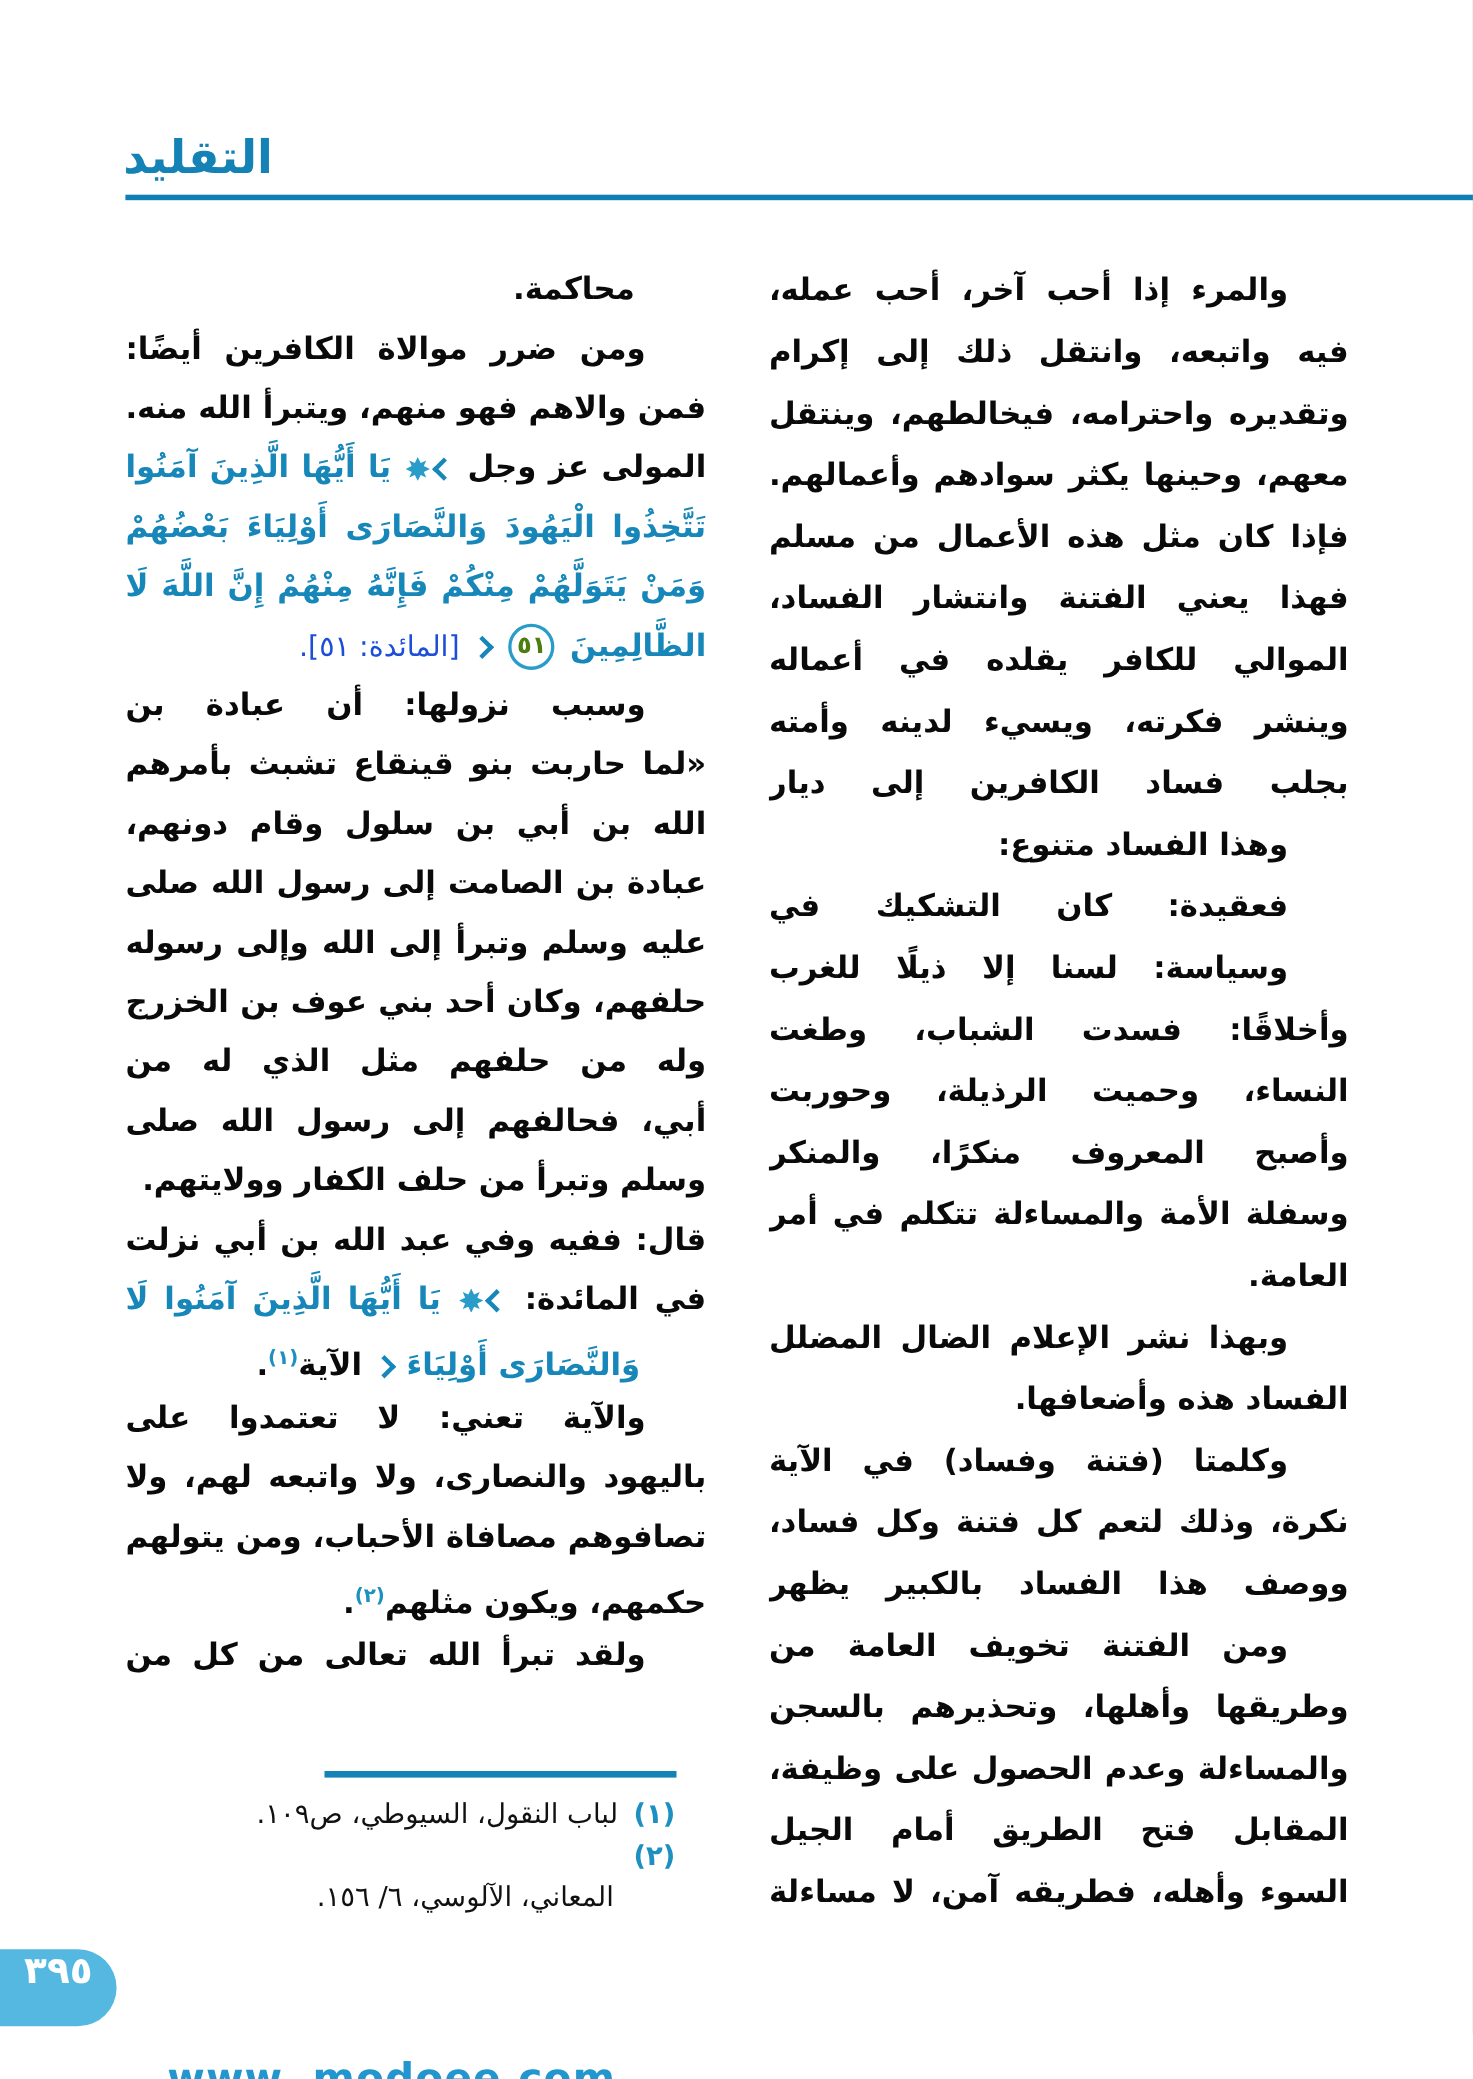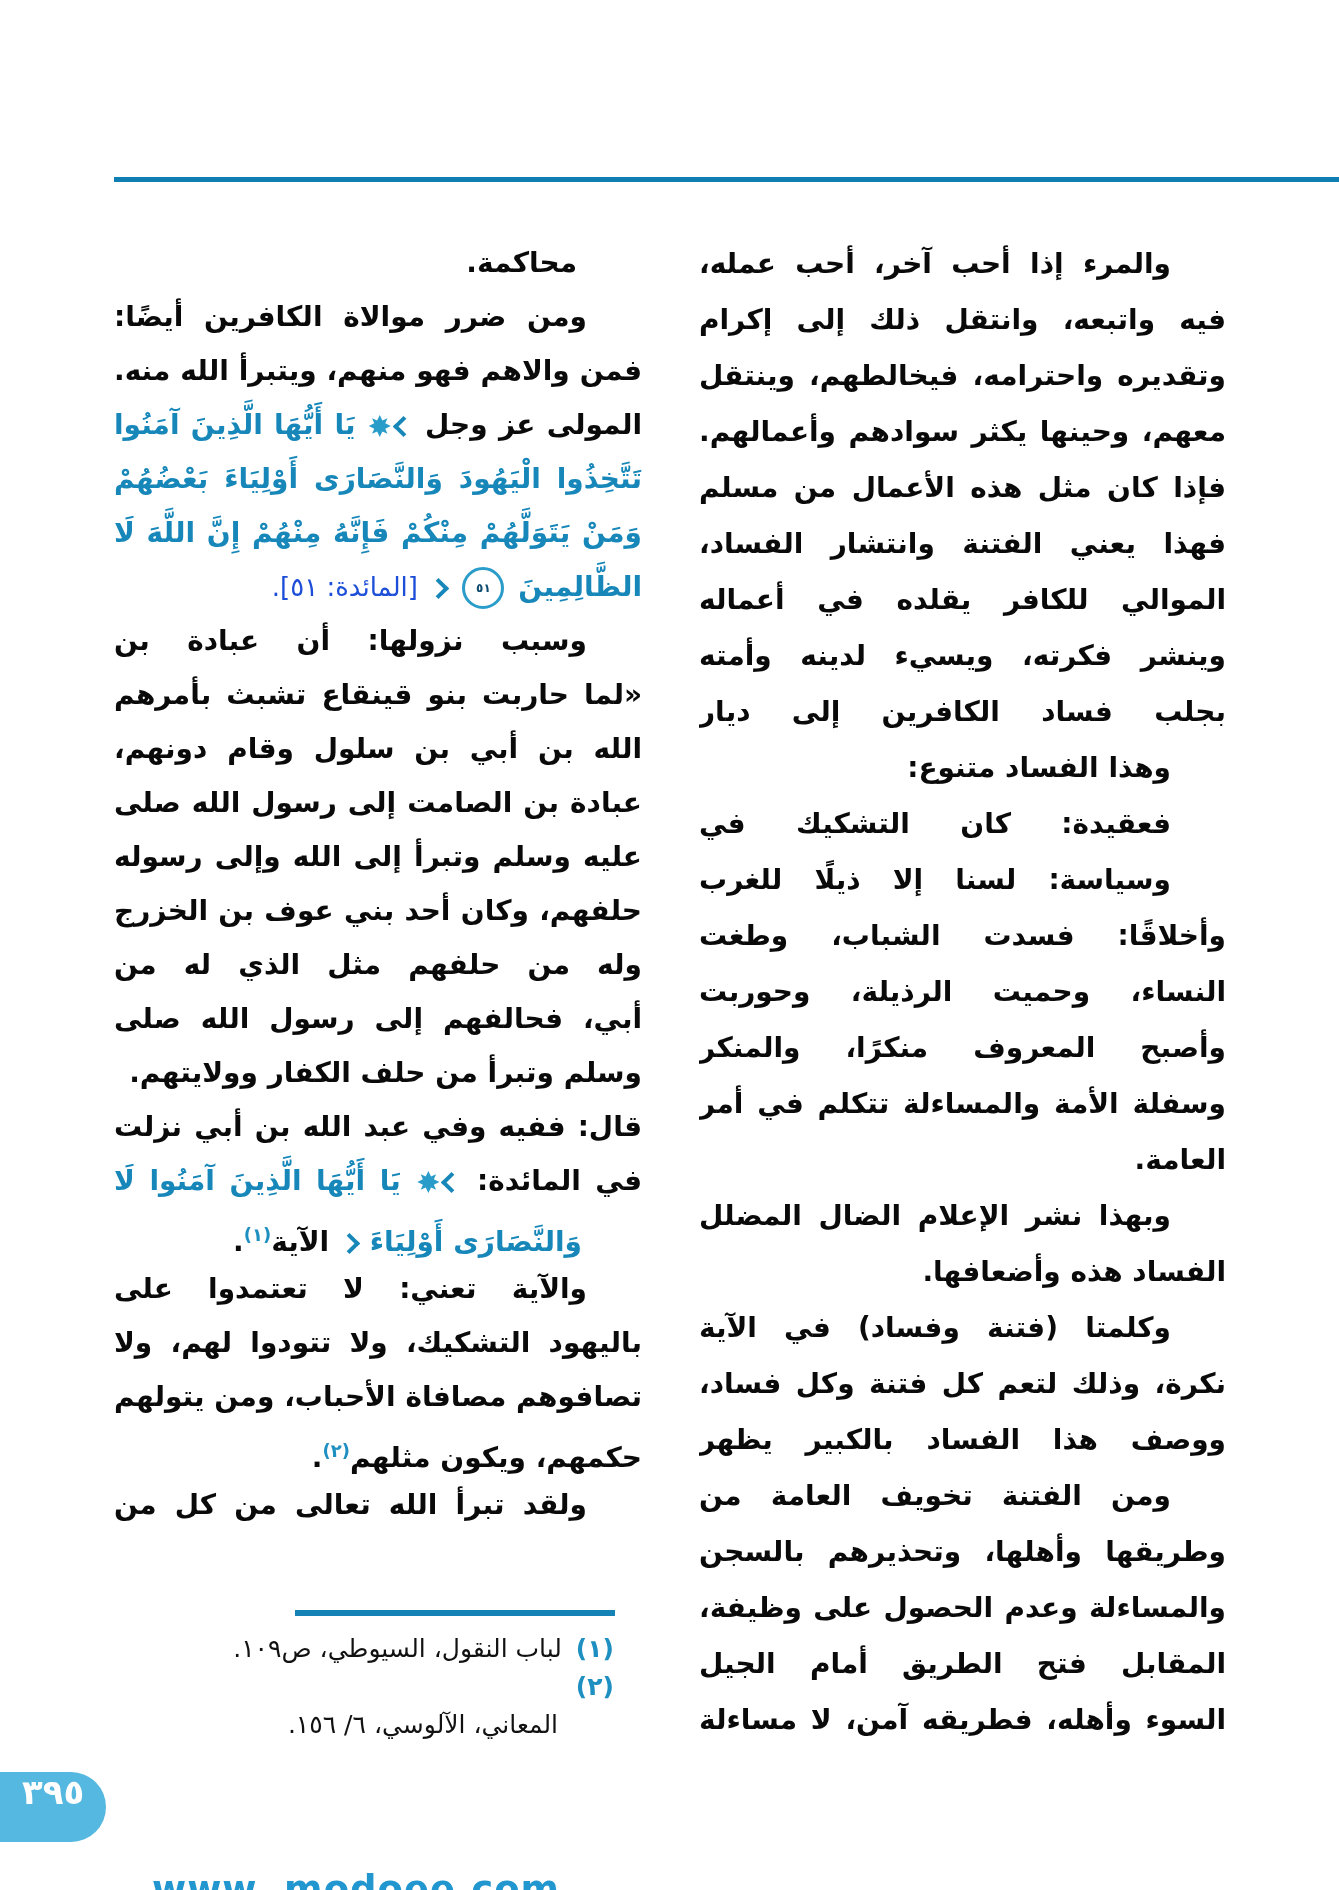--- a/index.html
+++ b/index.html
@@ -37,21 +37,21 @@
   .chv{display:inline-block;width:11px;height:11px;border-top:4px solid #1787b9;border-right:4px solid #1787b9;vertical-align:middle;margin:0 3px;}
   .chv-open{transform:rotate(-135deg);}
   .chv-close{transform:rotate(45deg);}
   .flower{
     display:inline-block;width:22px;height:22px;background:#2a9cc9;vertical-align:middle;margin:0 2px;
     clip-path:polygon(50% 0,62% 25%,85% 15%,75% 38%,100% 50%,75% 62%,85% 85%,62% 75%,50% 100%,38% 75%,15% 85%,25% 62%,0 50%,25% 38%,15% 15%,38% 25%);
   }
   .vnum{
     display:inline-flex;align-items:center;justify-content:center;vertical-align:middle;
     width:36px;height:36px;border:3px solid #2a9cc9;border-radius:50%;
-    color:#0c4a6e;font-size:12px;font-weight:bold;margin:0 4px;
+    color:#4d7c0f;font-size:22px;font-weight:bold;margin:0 4px;
   }
   
   .fn-sep{position:absolute;left:295px;top:1610px;width:320px;height:6px;background:#1482b4;}
   .footnotes{position:absolute;left:114px;top:1630px;width:500px;direction:rtl;}
   .fn-row{display:flex;direction:rtl;font-size:25px;line-height:38px;color:#111;}
   .fn-row .marker{color:#1d8fc0;font-weight:bold;margin-left:14px;white-space:pre;}
   .fn-row.cont{padding-right:56px;align-items:flex-end;}
   
   .page-badge{
     position:absolute;left:0;top:1772px;width:106px;height:70px;background:#55b8e0;
@@ -61,20 +61,21 @@
   .site{
     position:absolute;left:152px;top:1868px;direction:ltr;
     color:#2196cf;font-size:37px;font-weight:bold;letter-spacing:1px;
   }
 </style>
 </head>
 <body>
 
 <div class="page">
 
+  <div class="hdr-title">التقليد</div>
   <div class="hdr-rule"></div>
 
   <div class="col col-right">
     <div class="ln jf">والمرء إذا أحب آخر، أحب عمله، وقلده</div>
     <div class="ln j">فيه واتبعه، وانتقل ذلك إلى إكرام محبوبه،</div>
     <div class="ln j">وتقديره واحترامه، فيخالطهم، وينتقل</div>
     <div class="ln j">معهم، وحينها يكثر سوادهم وأعمالهم.</div>
     <div class="ln j">فإذا كان مثل هذه الأعمال من مسلم لكافر،</div>
     <div class="ln j">فهذا يعني الفتنة وانتشار الفساد، فالمسلم</div>
     <div class="ln j">الموالي للكافر يقلده في أعماله وأقواله،</div>
@@ -135,21 +136,21 @@
       <span class="chv chv-open"></span><span class="flower"></span>
       <span class="qur">يَا أَيُّهَا الَّذِينَ آمَنُوا لَا تَتَّخِذُوا الْيَهُودَ</span>
     </div>
     <div class="ln l ind">
       <span class="qur">وَالنَّصَارَى أَوْلِيَاءَ</span>
       <span class="chv chv-close"></span>
       <span>الآية</span><span class="fn-ref">(١)</span><span>.</span>
     </div>
 
     <div class="ln jf">والآية تعني: لا تعتمدوا على الاستنصار</div>
-    <div class="ln j">باليهود التشكيك، ولا تتودوا لهم، ولا</div>
+    <div class="ln j">باليهود والنصارى، ولا واتبعه لهم، ولا</div>
     <div class="ln j">تصافوهم مصافاة الأحباب، ومن يتولهم</div>
     <div class="ln l">
       <span>حكمهم، ويكون مثلهم</span><span class="fn-ref">(٢)</span><span>.</span>
     </div>
     <div class="ln jf">ولقد تبرأ الله تعالى من كل من يتخذ</div>
   </div>
 
   <div class="fn-sep"></div>
   <div class="footnotes">
     <div class="fn-row">

